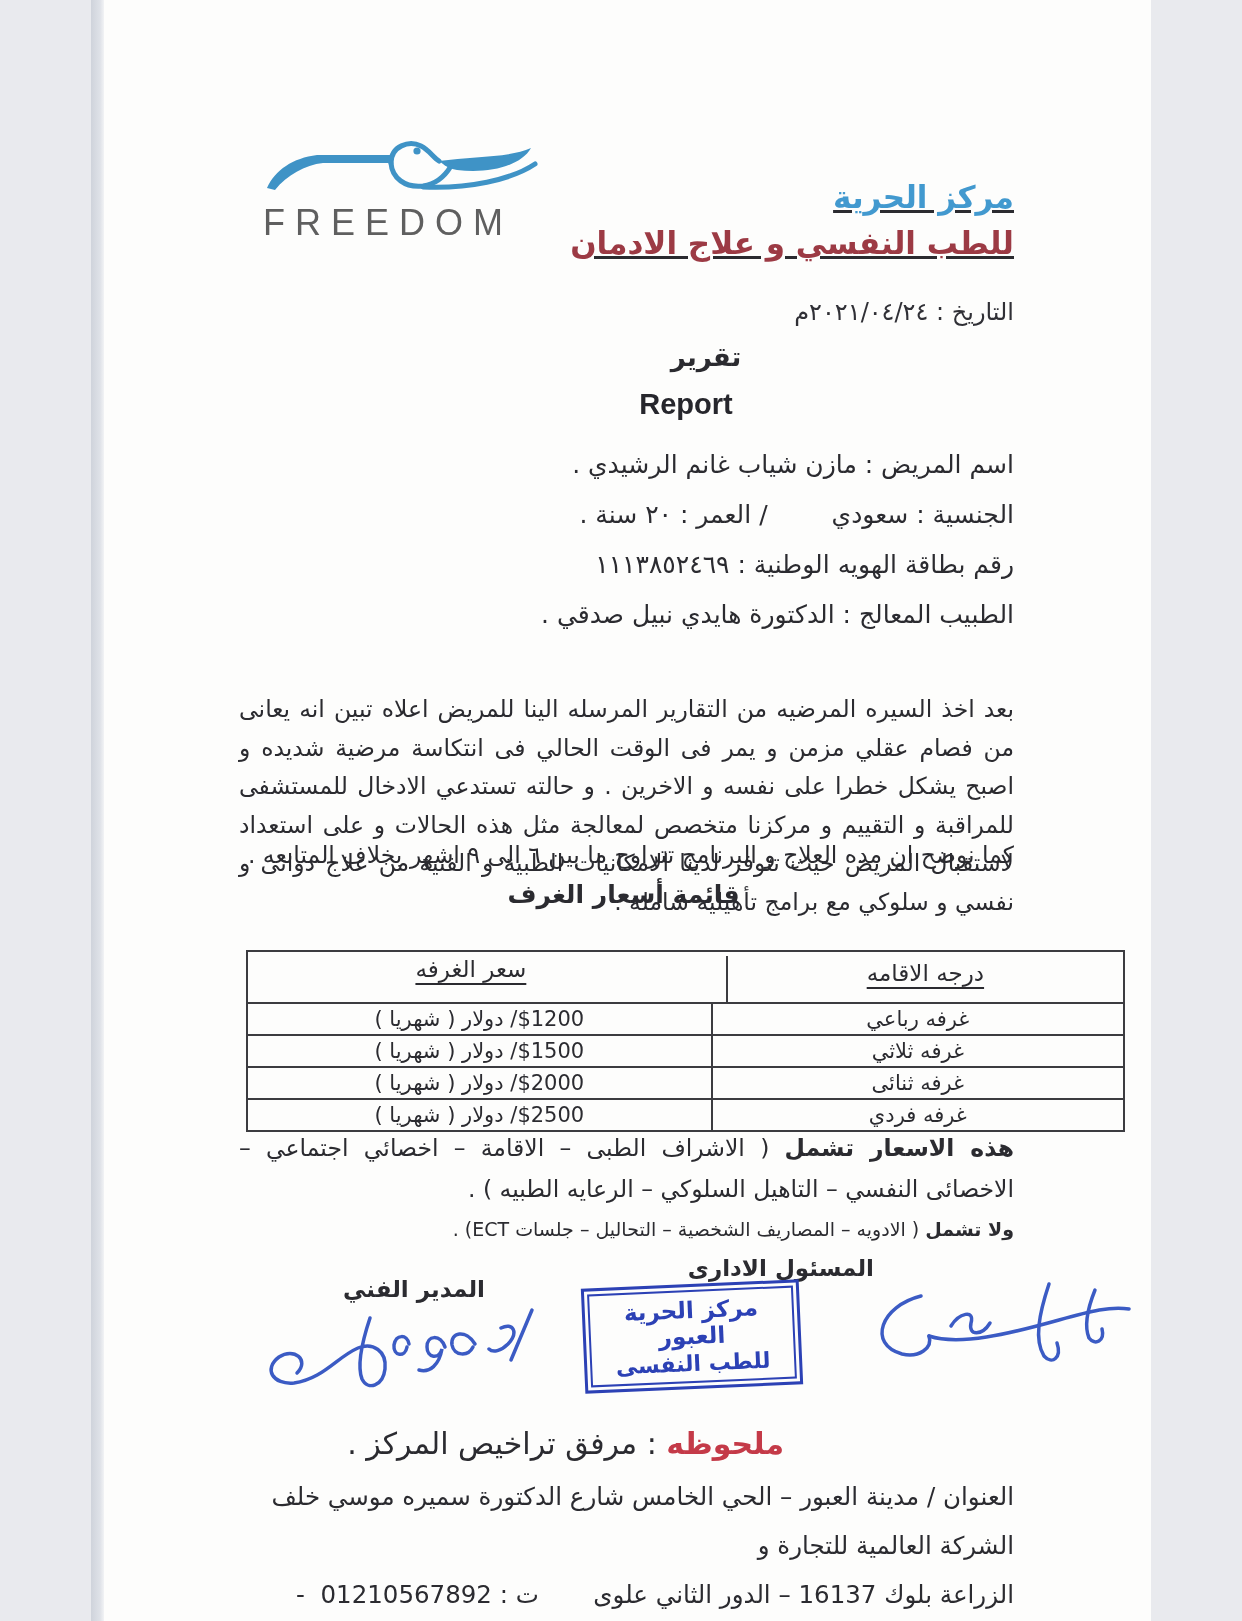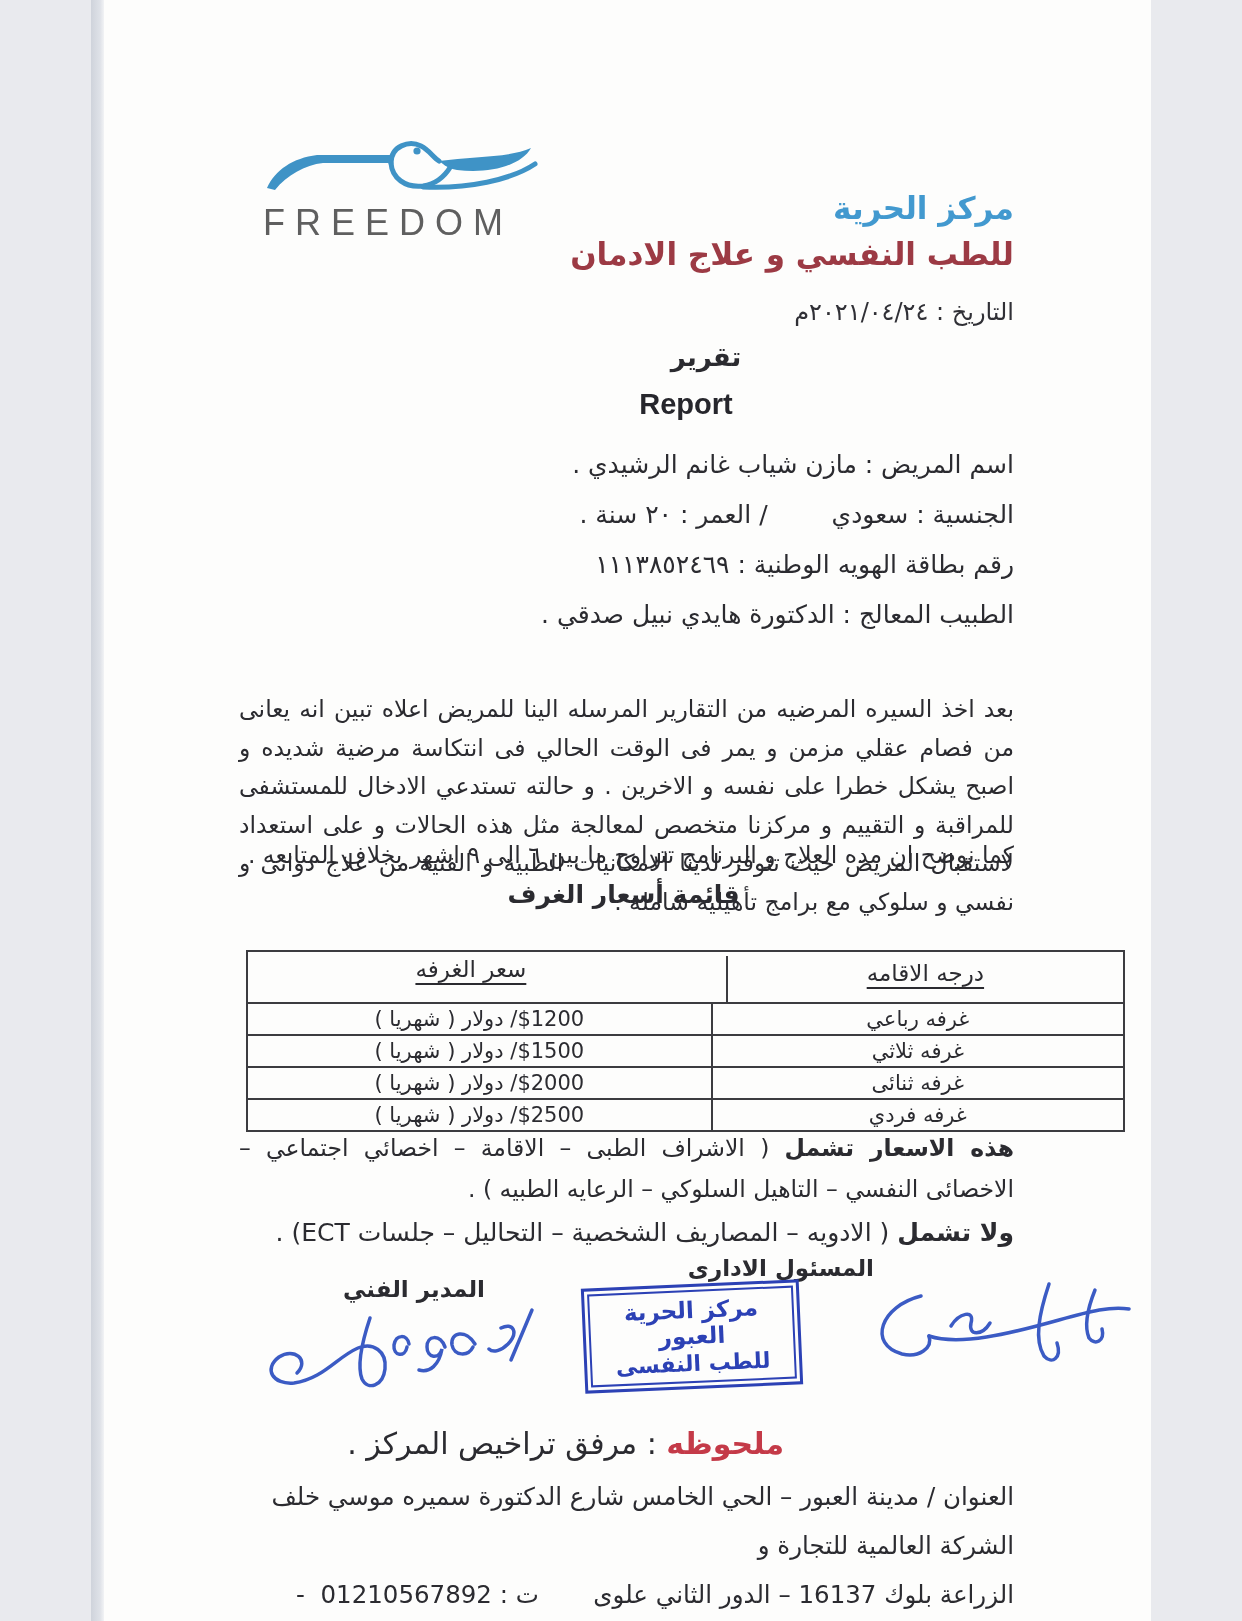--- a/index.html
+++ b/index.html
@@ -11,21 +11,21 @@
   .scan-edge{position:absolute;left:0;top:0;width:13px;height:100%;
     background:linear-gradient(90deg,#cfd3db,#dfe2e8 70%,#f2f3f5);}
   
   .logo{position:absolute;left:172px;top:140px;width:285px;}
   .logo svg{display:block;}
   .logo-word{
     font-family:"Liberation Sans",sans-serif;font-size:36px;color:#5f5f5f;
     letter-spacing:10px;margin-top:4px;white-space:nowrap;
   }
   
-  .hdr{position:absolute;right:137px;top:190px;text-align:right;direction:rtl;}
+  .hdr{position:absolute;right:137px;top:179px;text-align:right;direction:rtl;text-decoration:underline;}
   .hdr-name{font-size:31px;font-weight:bold;color:#4299cf;}
   .hdr-sub{font-size:31px;font-weight:bold;color:#9c3a44;margin-top:10px;}
   .date-line{position:absolute;right:137px;top:298px;font-size:24px;direction:rtl;color:#303036;}
   
   .title-ar{position:absolute;left:-6px;top:342px;width:1242px;text-align:center;
     font-size:26px;font-weight:bold;direction:rtl;}
   .title-en{position:absolute;left:-26px;top:388px;width:1242px;text-align:center;
     font-family:"Liberation Sans",sans-serif;font-size:29px;font-weight:bold;color:#26262c;}
   
   .patient{position:absolute;right:137px;top:440px;text-align:right;direction:rtl;
@@ -47,21 +47,21 @@
   .c-grade{width:47%;text-align:center;}
   .c-price{width:53%;text-align:center;}
   .t-head .c-grade,.t-head .c-price{font-size:23px;font-weight:normal;
     text-decoration:underline;text-underline-offset:6px;}
   .t-row .c-grade{border-left:2px solid #3c3c40;align-self:stretch;
     display:flex;align-items:center;justify-content:center;}
   .t-head .c-grade{align-items:flex-start;padding-top:4px;margin-left:32px;}
   
   .includes{position:absolute;right:137px;left:148px;top:1128px;direction:rtl;
     font-size:23.5px;line-height:41px;text-align:justify;}
-  .excludes{position:absolute;right:137px;top:1218px;direction:rtl;font-size:25px;}
+  .excludes{position:absolute;right:137px;top:1218px;direction:rtl;font-size:19px;}
   .b{font-weight:bold;}
   
   .sig-admin-label{position:absolute;right:277px;top:1255px;font-size:23px;
     font-weight:bold;direction:rtl;}
   .sig-admin{position:absolute;left:768px;top:1266px;}
   .sig-tech-label{position:absolute;left:252px;top:1276px;font-size:23px;
     font-weight:bold;direction:rtl;}
   .sig-tech{position:absolute;left:158px;top:1290px;}
   .stamp{position:absolute;left:492px;top:1284px;width:206px;
     transform:rotate(-2.5deg);border:3px solid #2c41b5;padding:3px;}

